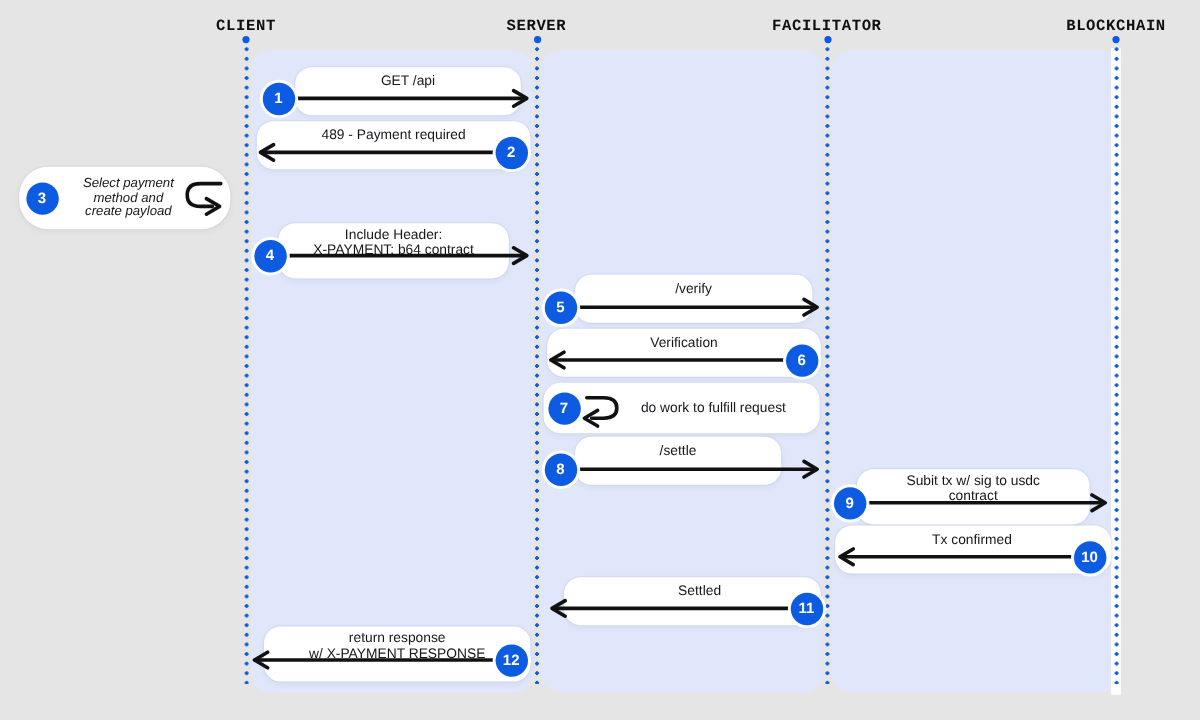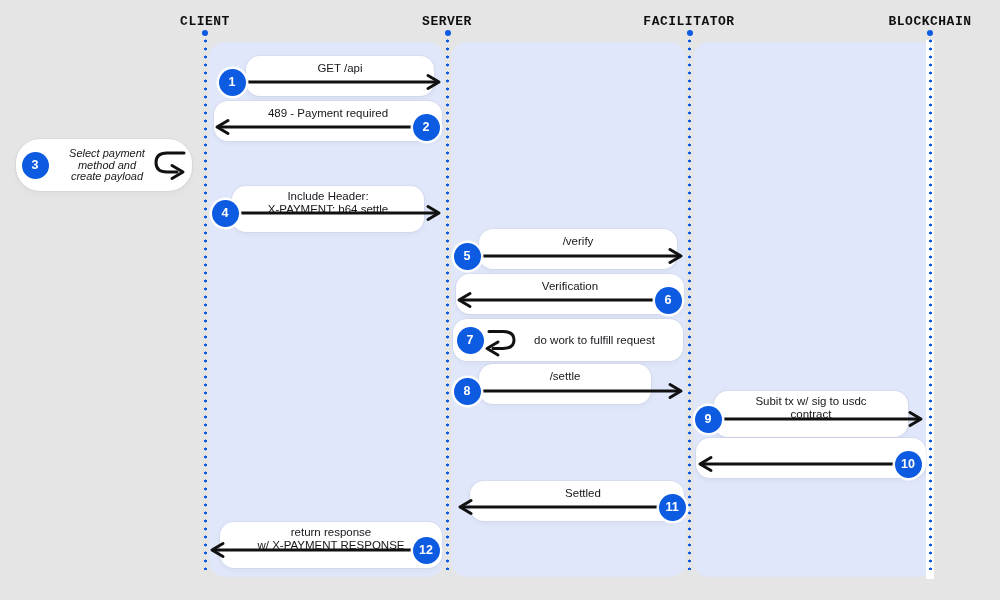--- a/index.html
+++ b/index.html
@@ -108,21 +108,21 @@
   <div class="bubble big" style="left:16px;top:139px;width:176px;height:52px;"></div>
   <div class="msg small" style="left:52px;top:148px;width:110px;">
     <div>Select payment</div>
     <div>method and</div>
     <div>create payload</div>
   </div>
 
   <div class="bubble" style="left:232px;top:186px;width:192px;height:46px;"></div>
   <div class="msg" style="left:240px;top:190px;width:176px;">
     <div>Include Header:</div>
-    <div>X-PAYMENT: b64 settle</div>
+    <div>X-PAYMENT: b64 contract</div>
   </div>
 
   <div class="bubble" style="left:479px;top:229px;width:198px;height:40px;"></div>
   <div class="msg" style="left:500px;top:235px;width:156px;">/verify</div>
 
   <div class="bubble" style="left:456px;top:274px;width:228px;height:40px;"></div>
   <div class="msg" style="left:470px;top:280px;width:200px;">Verification</div>
 
   <div class="bubble" style="left:453px;top:319px;width:230px;height:42px;"></div>
   <div class="msg" style="left:512px;top:334px;width:165px;">do work to fulfill request</div>
@@ -130,20 +130,21 @@
   <div class="bubble" style="left:479px;top:364px;width:172px;height:40px;"></div>
   <div class="msg" style="left:495px;top:370px;width:140px;">/settle</div>
 
   <div class="bubble" style="left:714px;top:391px;width:194px;height:46px;"></div>
   <div class="msg" style="left:720px;top:395px;width:182px;">
     <div>Subit tx w/ sig to usdc</div>
     <div>contract</div>
   </div>
 
   <div class="bubble" style="left:696px;top:438px;width:230px;height:40px;"></div>
+  <div class="msg" style="left:710px;top:444px;width:200px;">Tx confirmed</div>
 
   <div class="bubble" style="left:470px;top:481px;width:214px;height:40px;"></div>
   <div class="msg" style="left:486px;top:487px;width:194px;">Settled</div>
 
   <div class="bubble" style="left:220px;top:522px;width:222px;height:46px;"></div>
   <div class="msg" style="left:235px;top:526px;width:192px;">
     <div>return response</div>
     <div>w/ X-PAYMENT RESPONSE</div>
   </div>
 

